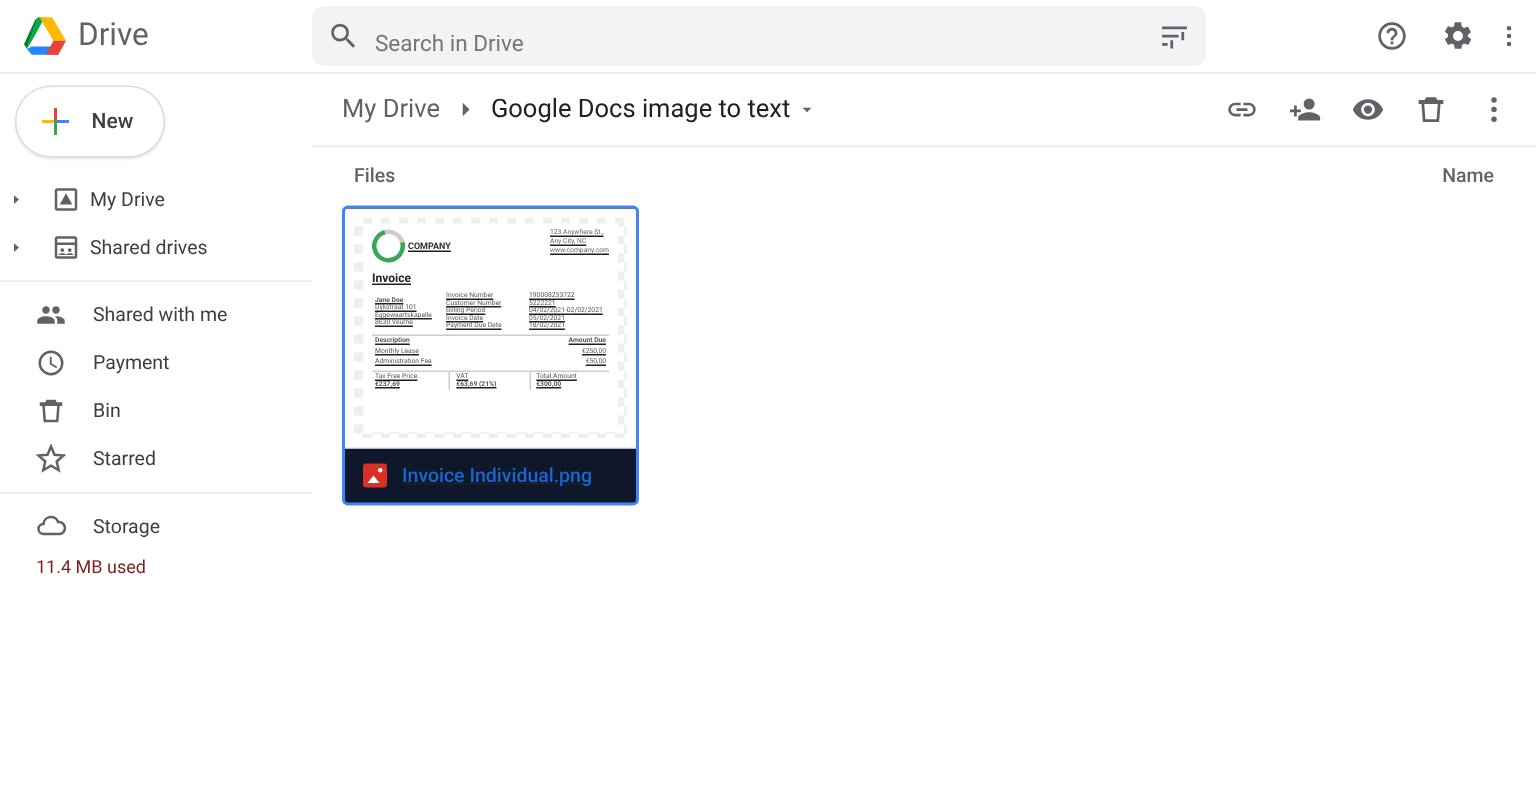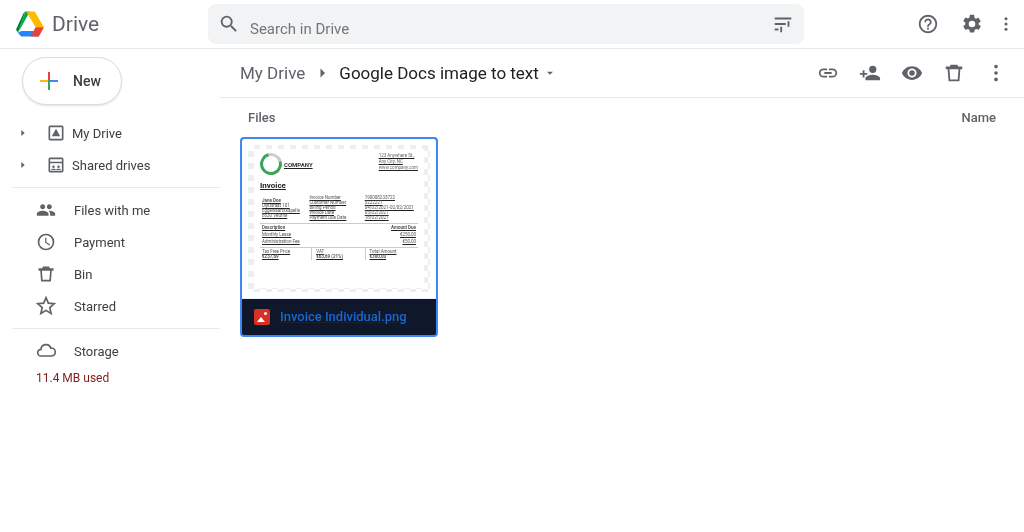--- a/index.html
+++ b/index.html
@@ -10,21 +10,21 @@
   .drive-logo { width:28px; height:28px; }
   .product-name { font-size:21px; color:#5f6368; }
   .search-bar { flex:0 0 596px; height:40px; background:#f1f3f4; border-radius:8px; display:flex; align-items:center; padding:0 10px; gap:10px;}
   .search-bar input { flex:1; border:none; background:transparent; font-size:15px; color:#5f6368; outline:none;margin-top:10px;}
   .header-spacer { flex:1; }
   .header-icons { display:flex; gap:4px; align-items:center; }
   .ibtn { width:40px; height:40px; border-radius:50%; display:flex; align-items:center; justify-content:center; cursor:pointer;}
   .gicon { width:22px; height:22px; fill:#5f6368; }
   .divider { border-bottom:1px solid #e8eaed; }
   
-  .layout { display:flex; height:calc(532px - 49px);margin-left:12px; }
+  .layout { display:flex; height:calc(532px - 49px); }
   .sidebar { width:208px; padding:8px 0 0 0; }
   .new-btn-wrap { padding:0 0 12px 10px; }
   .new-btn { display:flex; align-items:center; gap:12px; background:#fff; border:1px solid #dadce0; border-radius:24px; height:48px; width:100px; justify-content:flex-start; padding:0 20px 0 14px; box-shadow:0 1px 2px rgba(60,64,67,.15); font-size:14px; font-weight:500; color:#3c4043; cursor:pointer;}
   .nav-list { list-style:none; }
   .nav-item { height:32px; display:flex; align-items:center; padding-left:24px; font-size:13px; color:#3c4043; gap:18px; cursor:pointer; border-radius:0 16px 16px 0;}
   .nav-item .caret-slot{ width:10px; display:flex; justify-content:center;}
   .nav-item.no-caret { padding-left:24px; }
   .nav-item .nicon { width:20px; height:20px; fill:#5f6368; flex:0 0 20px;}
   .nav-item.with-caret { padding-left:6px; gap:6px;}
   .nav-item.with-caret .labelgap{ margin-left:12px;}
@@ -55,21 +55,21 @@
   .thumb-content{ background:#fff; width:100%; height:100%; padding:4px 6px;}
   .thumb-row { display:flex; justify-content:space-between;}
   .thumb-logo { display:flex; align-items:center; gap:2px; margin-bottom:4px;}
   .thumb-logo .circ { width:22px; height:22px; border:3px solid #3aa657; border-top-color:#ccc; border-radius:50%; transform:rotate(30deg);}
   .thumb-logo .cname{ font-size:6px; font-weight:700; color:#333;}
   .thumb-addr { font-size:4.5px; color:#666; text-align:left; line-height:1.3;}
   .thumb-title { font-size:8px; font-weight:700; color:#222; margin:2px 0 4px 0;}
   .tbl { width:100%; font-size:4.5px; color:#555; border-collapse:collapse;}
   .tbl td { padding:1px 2px;}
   .sect { border-top:1px solid #ccc; margin-top:2px; padding-top:1px;}
-  .file-caption { display:flex; gap:10px; padding:10px 12px; font-size:13px; font-weight:500; color:#1967d2;}
+  .file-caption { display:flex; align-items:center; gap:10px; padding:10px 12px; font-size:13px; font-weight:500; color:#1967d2;}
   .img-icon { width:16px; height:16px; background:#d93025; border-radius:2px; position:relative; flex:0 0 16px;}
   .img-icon::after { content:''; position:absolute; left:3px; bottom:3px; width:0; height:0; border-left:4px solid transparent; border-right:4px solid transparent; border-bottom:5px solid #fff;}
   .img-icon::before { content:''; position:absolute; right:3px; top:3px; width:3px; height:3px; background:#fff; border-radius:50%;}
 </style>
 </head>
 <body>
 
 <div class="header">
   <div class="logo-wrap">
     <svg class="drive-logo" viewBox="0 0 87 78">
@@ -178,21 +178,21 @@
           </svg>
         <span>Shared drives</span>
       </li>
     </ul>
     <div class="nav-sep"></div>
     <ul class="nav-list">
       <li class="nav-item">
         <svg class="nicon" viewBox="0 0 24 24">
             <path d="M16 11c1.66 0 3-1.34 3-3s-1.34-3-3-3-3 1.34-3 3 1.34 3 3 3zm-8 0c1.66 0 3-1.34 3-3S9.66 5 8 5 5 6.34 5 8s1.34 3 3 3zm0 2c-2.33 0-7 1.17-7 3.5V19h14v-2.5C15 14.17 10.33 13 8 13zm8 0c-.29 0-.62.02-.97.05 1.16.84 1.97 1.97 1.97 3.45V19h6v-2.5c0-2.33-4.67-3.5-7-3.5z"></path>
           </svg>
-        <span>Files with me</span>
+        <span>Shared with me</span>
       </li>
       <li class="nav-item">
         <svg class="nicon" viewBox="0 0 24 24">
             <path d="M12 2a10 10 0 100 20 10 10 0 000-20zm0 18a8 8 0 110-16 8 8 0 010 16zm.5-13H11v6l5.25 3.15.75-1.23-4.5-2.67V7z"></path>
           </svg>
         <span>Payment</span>
       </li>
       <li class="nav-item">
         <svg class="nicon" viewBox="0 0 24 24">
             <path d="M6 7h12l-1 13H7L6 7zm3-3h6l1 2H8l1-2zM4 6h16v1H4z" fill="none" stroke="#5f6368" stroke-width="2"></path>

